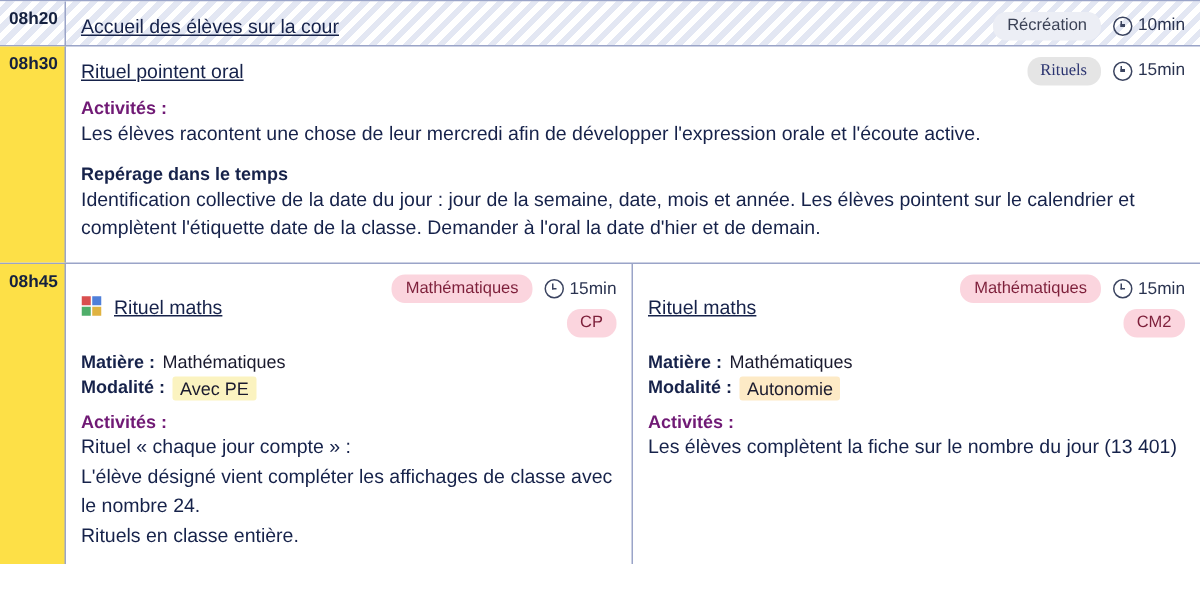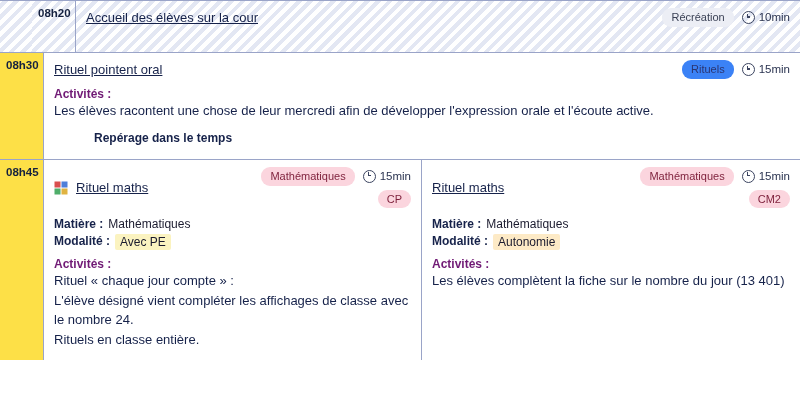--- a/index.html
+++ b/index.html
@@ -48,22 +48,21 @@
   }
   
   .row-recreation {
     background: repeating-linear-gradient(
       -45deg,
       #ffffff 0px,
       #ffffff 4px,
       #e3e7f3 4px,
       #e3e7f3 8px
     );
-    height: 52px;
-    padding-left: 32px;
+    height: 30px;
   }
   .row-recreation .time-cell {
     background: repeating-linear-gradient(
       -45deg,
       #ffffff 0px,
       #ffffff 4px,
       #e3e7f3 4px,
       #e3e7f3 8px
     );
   }
@@ -86,22 +85,23 @@
     border-radius: 9px;
     font-size: 11px;
     white-space: nowrap;
     line-height: 1.35;
   }
   .badge-grey {
     background: #eceef5;
     color: #3b4256;
   }
   .badge-blue {
-    background: #3b82f6;
+    background: #e5e5e5;
     color: #2b3470;
+    font-family: Liberation Serif, serif;
   }
   .badge-pink {
     background: #fbd5de;
     color: #7d1f3a;
   }
   .duration {
     display: inline-flex;
     align-items: center;
     gap: 4px;
     font-size: 11.5px;
@@ -234,21 +234,22 @@
         <span class="spacer"></span>
         <span class="badge badge-blue">Rituels</span>
         <span class="duration">
           <span class="clock"></span>
           <span>15min</span>
         </span>
       </div>
       <div class="body-block">
         <div class="sec-label first">Activités :</div>
         <div class="para">Les élèves racontent une chose de leur mercredi afin de développer l'expression orale et l'écoute active.</div>
-        <div class="sub-title" style="margin-top:10px;margin-left:40px;">Repérage dans le temps</div>
+        <div class="sub-title" style="margin-top:10px;">Repérage dans le temps</div>
+        <div class="para">Identification collective de la date du jour : jour de la semaine, date, mois et année. Les élèves pointent sur le calendrier et complètent l'étiquette date de la classe. Demander à l'oral la date d'hier et de demain.</div>
       </div>
     </div>
   </div>
 
   <div class="row row-last">
     <div class="time-cell">08h45</div>
     <div class="content-cell">
       <div class="split">
 
         <div class="col col-left">

